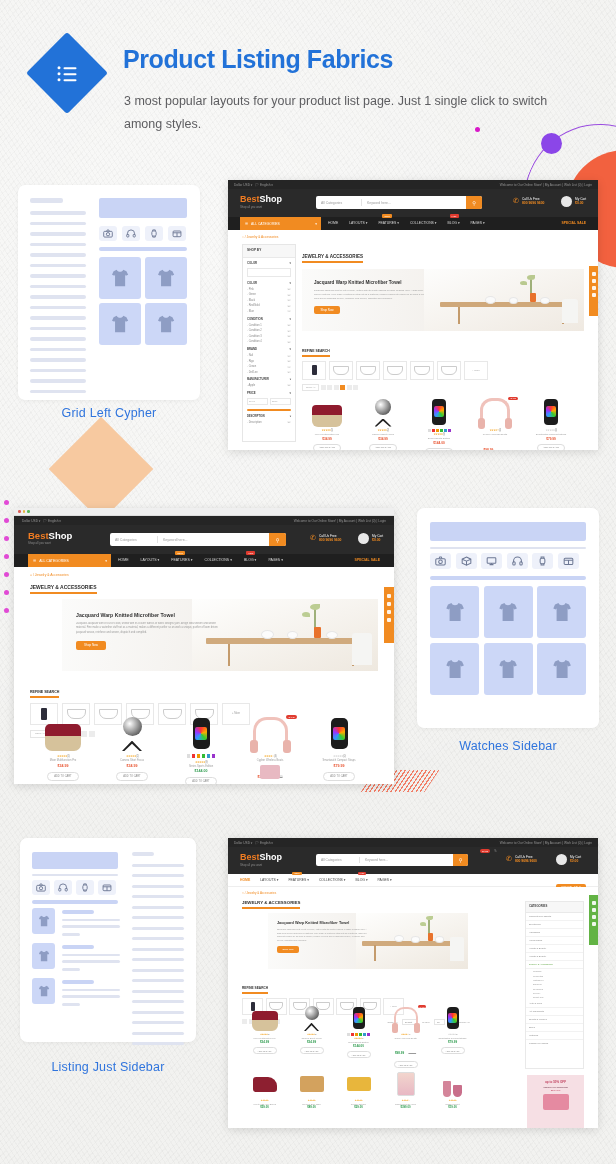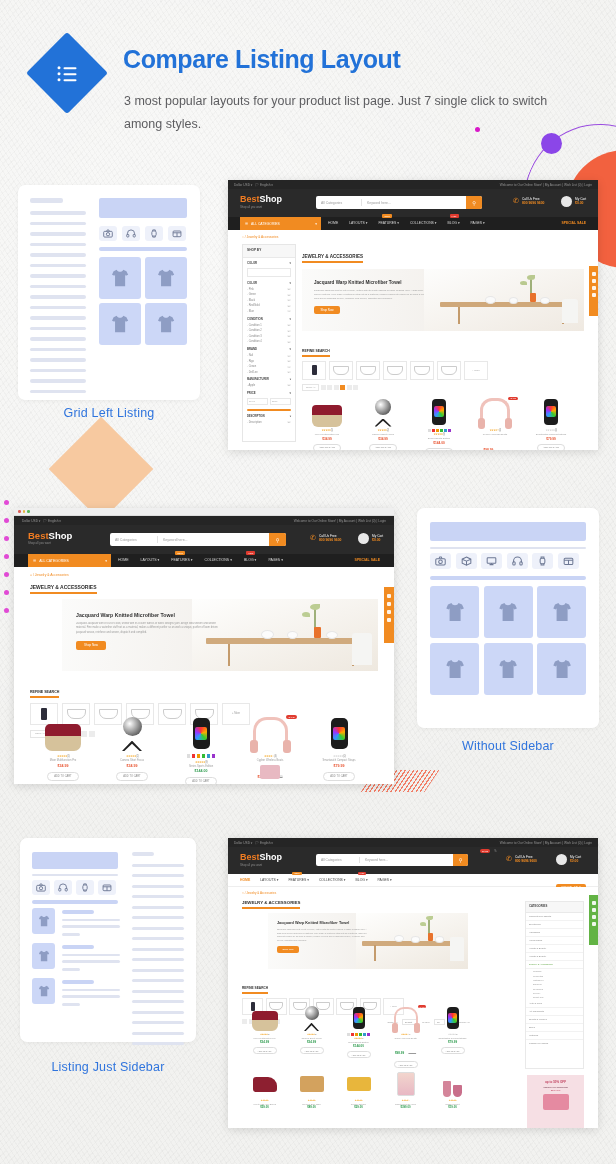--- a/index.html
+++ b/index.html
@@ -148,22 +148,22 @@
           <span>
             <i></i>
             <b></b>
           </span>
           <span>
             <i></i>
             <b></b>
           </span>
         </div>
   </div>
-  <div class="hdr-title">Compare Listing Layout</div>
-  <div class="hdr-sub">3 most popular layouts for your product list page. Just 7 single click to switch among styles.</div>
+  <div class="hdr-title">Product Listing Fabrics</div>
+  <div class="hdr-sub">3 most popular layouts for your product list page. Just 1 single click to switch among styles.</div>
 </div>
 
 <div class="wf" style="left:18px;top:185px;width:182px;height:215px;">
   <div style="position:absolute;left:12px;top:13px;width:56px;">
     <div class="bar" style="height:5px;width:33px;margin-bottom:8px;"></div>
     <div class="bar" style="height:3.5px;width:56px;margin-bottom:7px;"></div>
     <div class="bar" style="height:3.5px;width:56px;margin-bottom:7px;"></div>
     <div class="bar" style="height:3.5px;width:56px;margin-bottom:7px;"></div>
     <div class="bar" style="height:3.5px;width:56px;margin-bottom:7px;"></div>
     <div class="bar" style="height:3.5px;width:56px;margin-bottom:7px;"></div>
@@ -227,21 +227,21 @@
             <path class="shirt" d="M8.5 3L5 4.6 3.3 8.4l2.6 1.2.7-1.4V21h11V8.2l.7 1.4 2.6-1.2L19 4.6 15.5 3c-.5 1.5-1.9 2.2-3.5 2.2S9 4.5 8.5 3z"></path>
           </svg>
         </div>
     <div class="tile" style="height:42px;">
           <svg width="22" height="22" viewBox="0 0 24 24">
             <path class="shirt" d="M8.5 3L5 4.6 3.3 8.4l2.6 1.2.7-1.4V21h11V8.2l.7 1.4 2.6-1.2L19 4.6 15.5 3c-.5 1.5-1.9 2.2-3.5 2.2S9 4.5 8.5 3z"></path>
           </svg>
         </div>
   </div>
 </div>
-<div class="wf-label" style="left:18px;top:406px;width:182px;">Grid Left Listing</div>
+<div class="wf-label" style="left:18px;top:406px;width:182px;">Grid Left Cypher</div>
 
 <div class="wf" style="left:417px;top:508px;width:182px;height:220px;">
   <div class="blk" style="position:absolute;left:13px;top:14px;width:156px;height:19px;"></div>
   <div class="bar" style="position:absolute;left:13px;top:39px;width:156px;height:1.6px;"></div>
   <div style="position:absolute;left:13px;top:45px;display:flex;gap:4.5px;">
     <div class="ico-box" style="width:21px;height:16px;">
           <svg width="11" height="10" viewBox="0 0 14 12">
             <rect class="ic" x="1" y="3" width="12" height="8" rx="1.4"></rect>
             <circle class="ic" cx="7" cy="7" r="2.3"></circle>
             <path class="ic" d="M5 3l1-2h2l1 2"></path>
@@ -306,21 +306,21 @@
             <path class="shirt" d="M8.5 3L5 4.6 3.3 8.4l2.6 1.2.7-1.4V21h11V8.2l.7 1.4 2.6-1.2L19 4.6 15.5 3c-.5 1.5-1.9 2.2-3.5 2.2S9 4.5 8.5 3z"></path>
           </svg>
         </div>
     <div class="tile" style="height:52px;">
           <svg width="24" height="24" viewBox="0 0 24 24">
             <path class="shirt" d="M8.5 3L5 4.6 3.3 8.4l2.6 1.2.7-1.4V21h11V8.2l.7 1.4 2.6-1.2L19 4.6 15.5 3c-.5 1.5-1.9 2.2-3.5 2.2S9 4.5 8.5 3z"></path>
           </svg>
         </div>
   </div>
 </div>
-<div class="wf-label" style="left:417px;top:739px;width:182px;">Without Sidebar</div>
+<div class="wf-label" style="left:417px;top:739px;width:182px;">Watches Sidebar</div>
 
 <div class="wf" style="left:20px;top:838px;width:176px;height:204px;">
   <div class="blk" style="position:absolute;left:12px;top:14px;width:86px;height:17px;"></div>
   <div class="bar" style="position:absolute;left:12px;top:36px;width:86px;height:1.6px;"></div>
   <div style="position:absolute;left:12px;top:42px;display:flex;gap:4px;">
     <div class="ico-box" style="width:18px;height:15px;">
           <svg width="10" height="9" viewBox="0 0 14 12">
             <rect class="ic" x="1" y="3" width="12" height="8" rx="1.4"></rect>
             <circle class="ic" cx="7" cy="7" r="2.3"></circle>
             <path class="ic" d="M5 3l1-2h2l1 2"></path>

